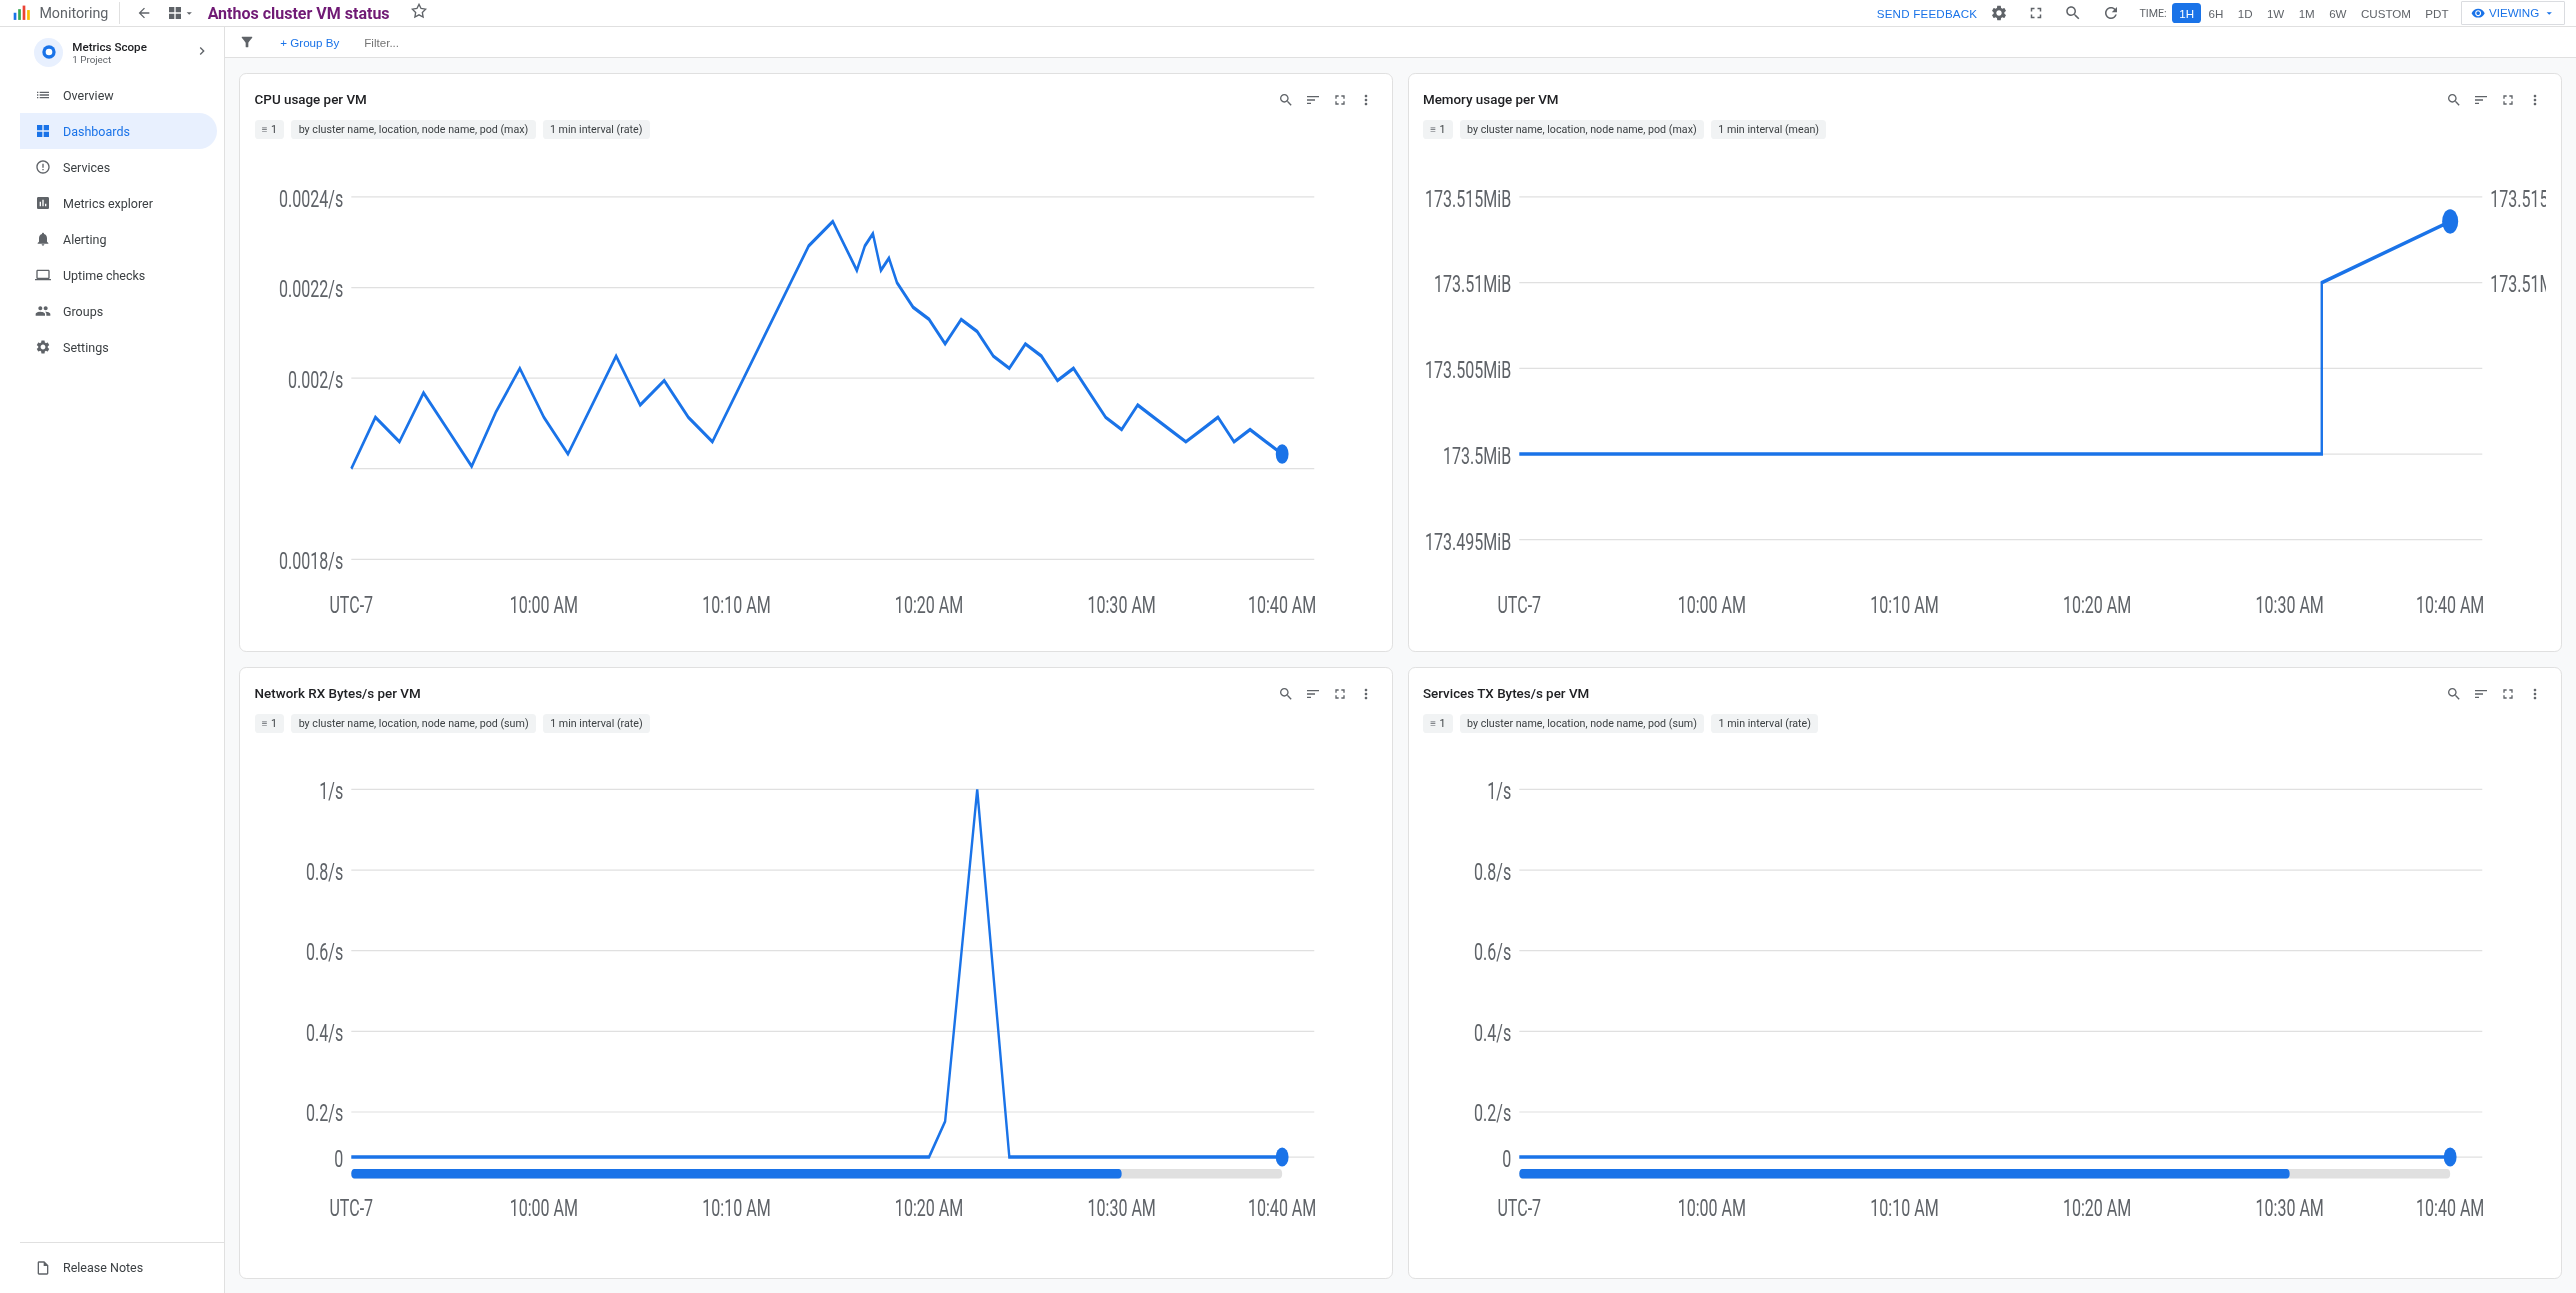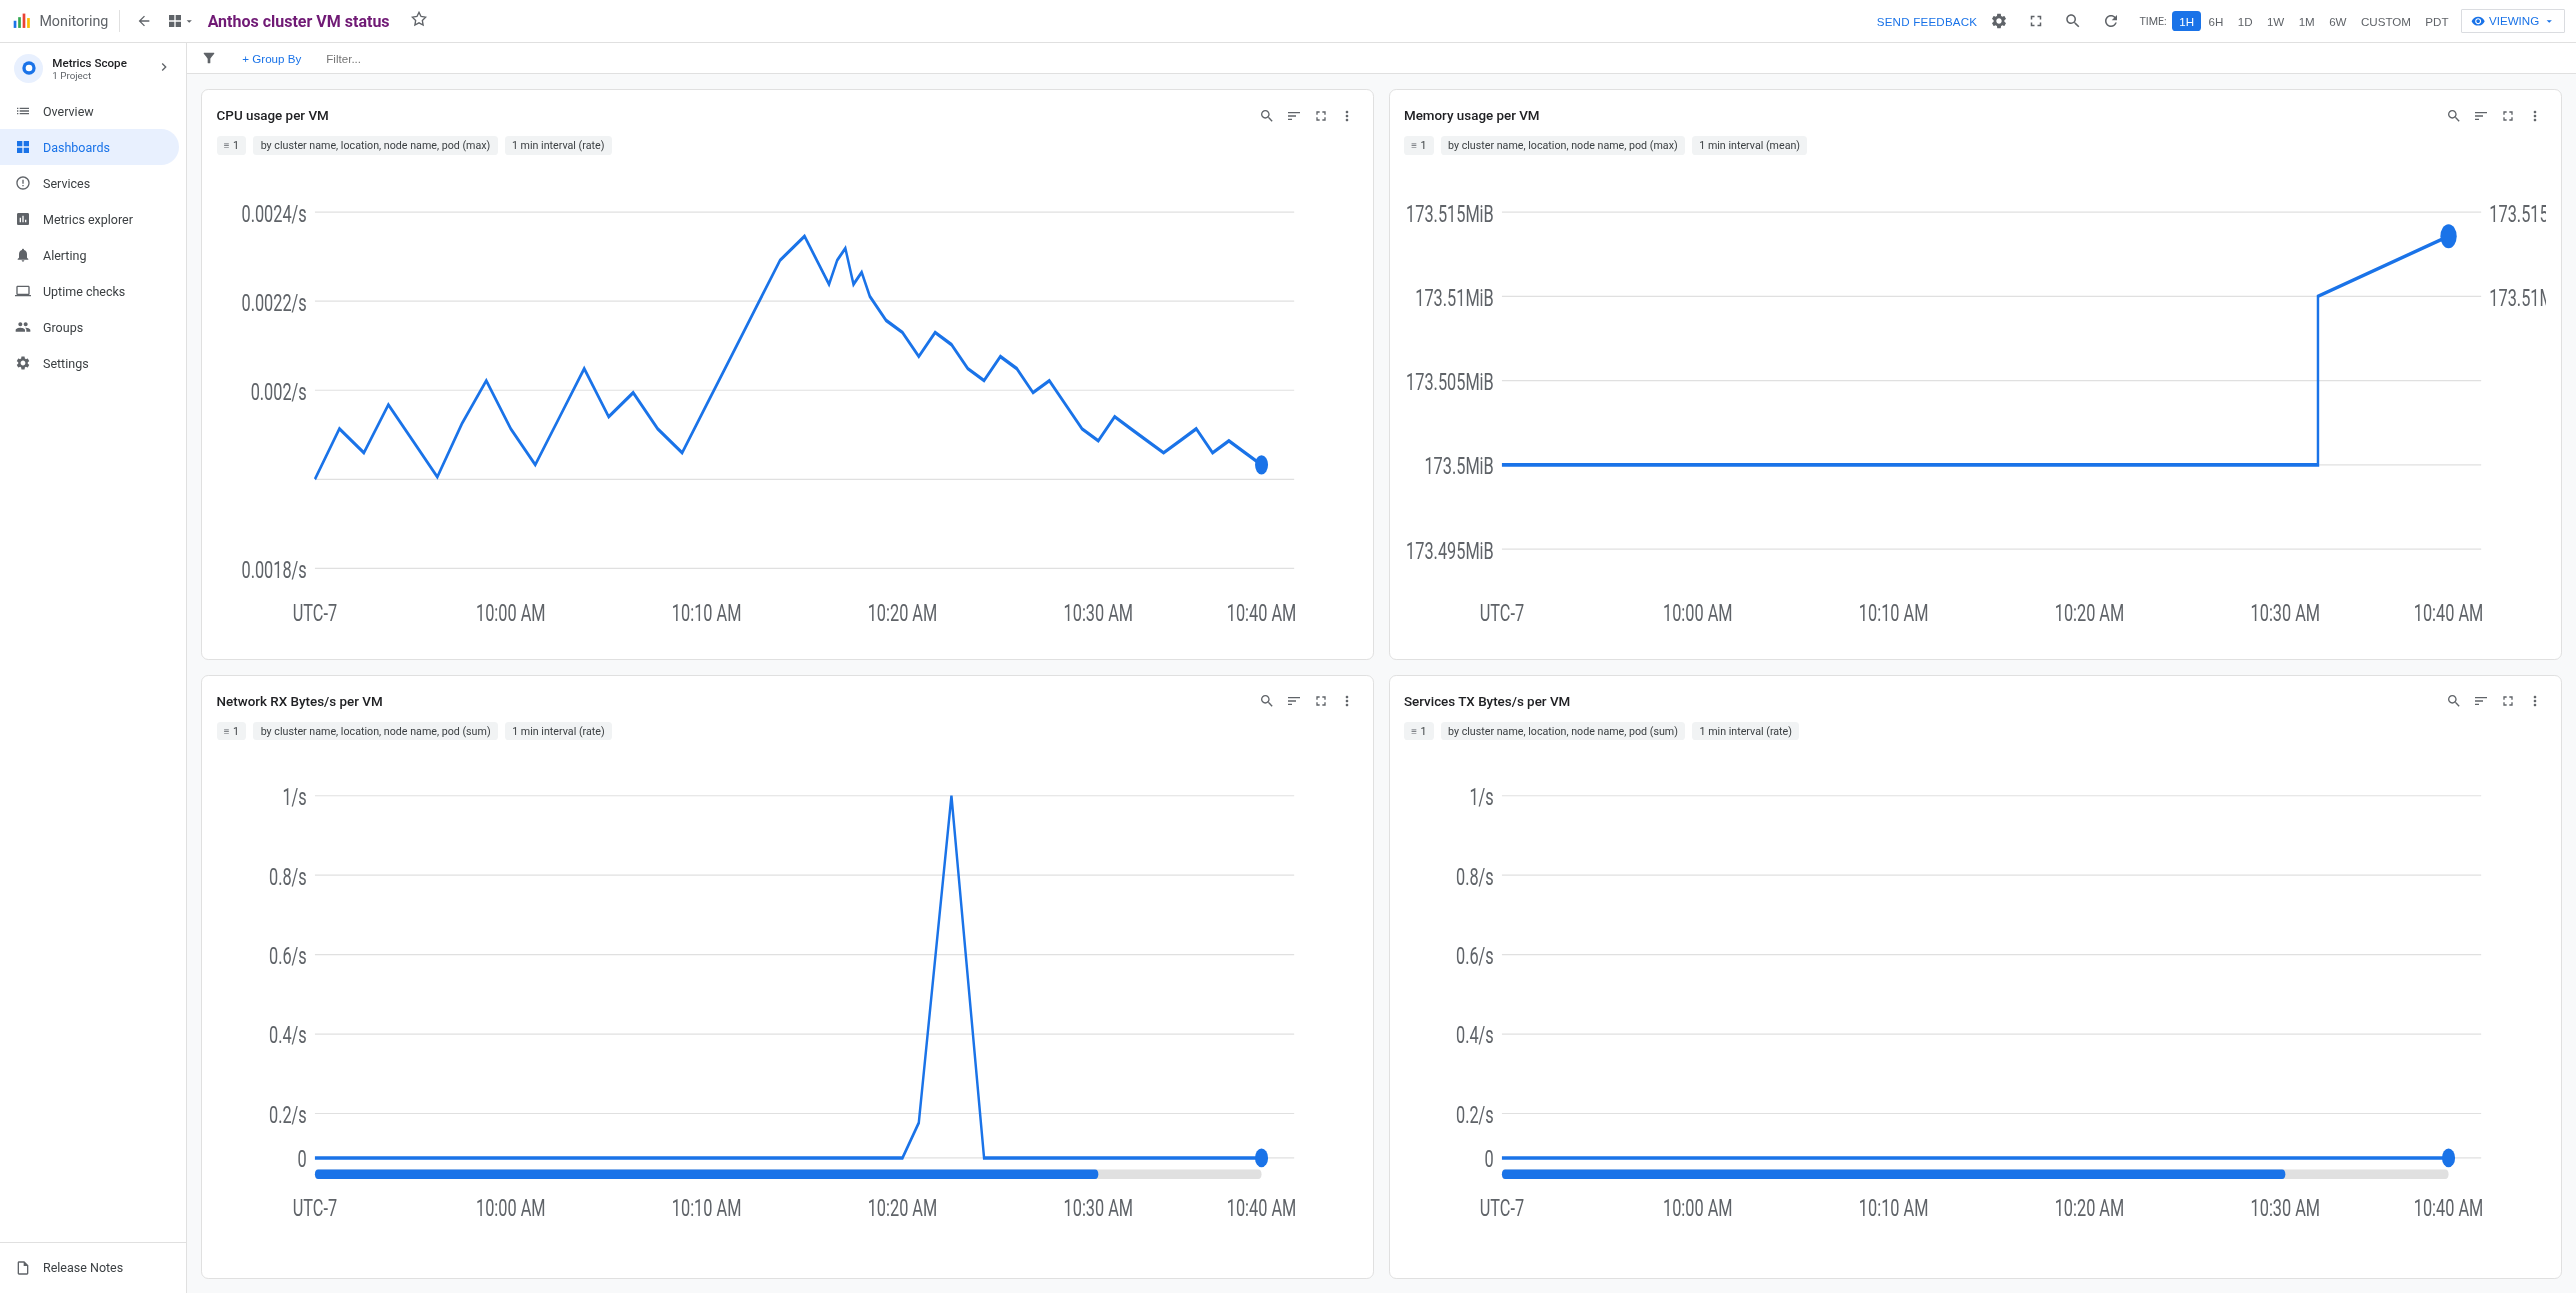--- a/index.html
+++ b/index.html
@@ -1,40 +1,40 @@
 <!DOCTYPE html>
 <html style="font-size:14.3px"><head>
   <meta charset="utf-8">
   <style>
     * { box-sizing: border-box; margin: 0; padding: 0; }
     body { font-family: 'Google Sans', Roboto, Arial, sans-serif; font-size: 11.6px; color: #202124; background: #f8f9fa; display: flex; flex-direction: column; height: 100vh; overflow: hidden; }
 
     
-    .topbar { display: flex; align-items: center; height: 43px; background: #fff; border-bottom: 0.9px solid #e0e0e0; padding: 0 10.7px; gap: 7.2px; flex-shrink: 0; z-index: 10; }
+    .topbar { display: flex; align-items: center; height: 27px; background: #fff; border-bottom: 0.9px solid #e0e0e0; padding: 0 10.7px; gap: 7.2px; flex-shrink: 0; z-index: 10; }
     .topbar-logo { display: flex; align-items: center; gap: 7.2px; color: #5f6368; font-size: 14.3px; }
     .topbar-logo svg { width: 21.5px; height: 21.5px; }
     .topbar-divider { width: 0.9px; height: 21.5px; background: #e0e0e0; margin: 0 3.6px; }
     .topbar-nav { display: flex; align-items: center; gap: 3.6px; }
     .topbar-nav-btn { background: none; border: none; cursor: pointer; padding: 5.4px; border-radius: 3.6px; color: #5f6368; display: flex; align-items: center; }
     .dashboard-title { font-size: 16px; color: #701a75; font-weight: 700; flex: 1; display: flex; align-items: center; gap: 21px; }
     .star-icon { color: #5f6368; cursor: pointer; }
     .topbar-actions { display: flex; align-items: center; gap: 5.4px; margin-left: auto; }
     .send-feedback-btn { color: #1a73e8; font-size: 11.6px; font-weight: 500; background: none; border: none; cursor: pointer; letter-spacing: 0.2px; }
     .icon-btn { background: none; border: none; cursor: pointer; padding: 5.4px; border-radius: 50%; color: #5f6368; display: flex; align-items: center; justify-content: center; width: 32px; height: 32px; }
     .time-label { font-size: 10.7px; color: #5f6368; margin-left: 7.2px; }
     .time-buttons { display: flex; align-items: center; }
     .time-btn { background: none; border: none; cursor: pointer; padding: 3.6px 7.2px; font-size: 11.6px; color: #5f6368; border-radius: 3.6px; }
     .time-btn.active { background: #1a73e8; color: #fff; border-radius: 3.6px; }
     .viewing-btn { display: flex; align-items: center; gap: 3.6px; background: none; border: 0.9px solid #dadce0; border-radius: 1px; padding: 3.6px 9px; cursor: pointer; color: #1a73e8; font-size: 11.6px; font-weight: 500; }
 
     
     .main-layout { display: flex; flex: 1; overflow: hidden; }
 
     
-    .sidebar { width: 187px; background: #fff; border-right: 0.9px solid #e0e0e0; display: flex; flex-direction: column; flex-shrink: 0; overflow-y: auto; }
+    .sidebar { width: 225px; background: #fff; border-right: 0.9px solid #e0e0e0; display: flex; flex-direction: column; flex-shrink: 0; overflow-y: auto; padding-left: 20px; }
     .sidebar-header { display: flex; align-items: center; padding: 10.7px 14.3px; gap: 9px; cursor: pointer; }
     .sidebar-avatar { width: 29px; height: 29px; border-radius: 50%; background: #e8f0fe; display: flex; align-items: center; justify-content: center; }
     .sidebar-title-block { flex: 1; }
     .sidebar-title { font-size: 11.6px; font-weight: 500; color: #202124; }
     .sidebar-subtitle { font-size: 9.8px; color: #5f6368; }
     .sidebar-expand { color: #5f6368; }
     .sidebar-nav { flex: 1; }
     .sidebar-item { display: flex; align-items: center; gap: 10.7px; padding: 9px 14.3px; cursor: pointer; color: #3c4043; font-size: 12.5px; border-radius: 0 21.5px 21.5px 0; margin-right: 7.2px; }
     .sidebar-item.active { background: #e8f0fe; color: #1a73e8; font-weight: 400; }
     .sidebar-item.active .sidebar-icon { color: #1a73e8; }

